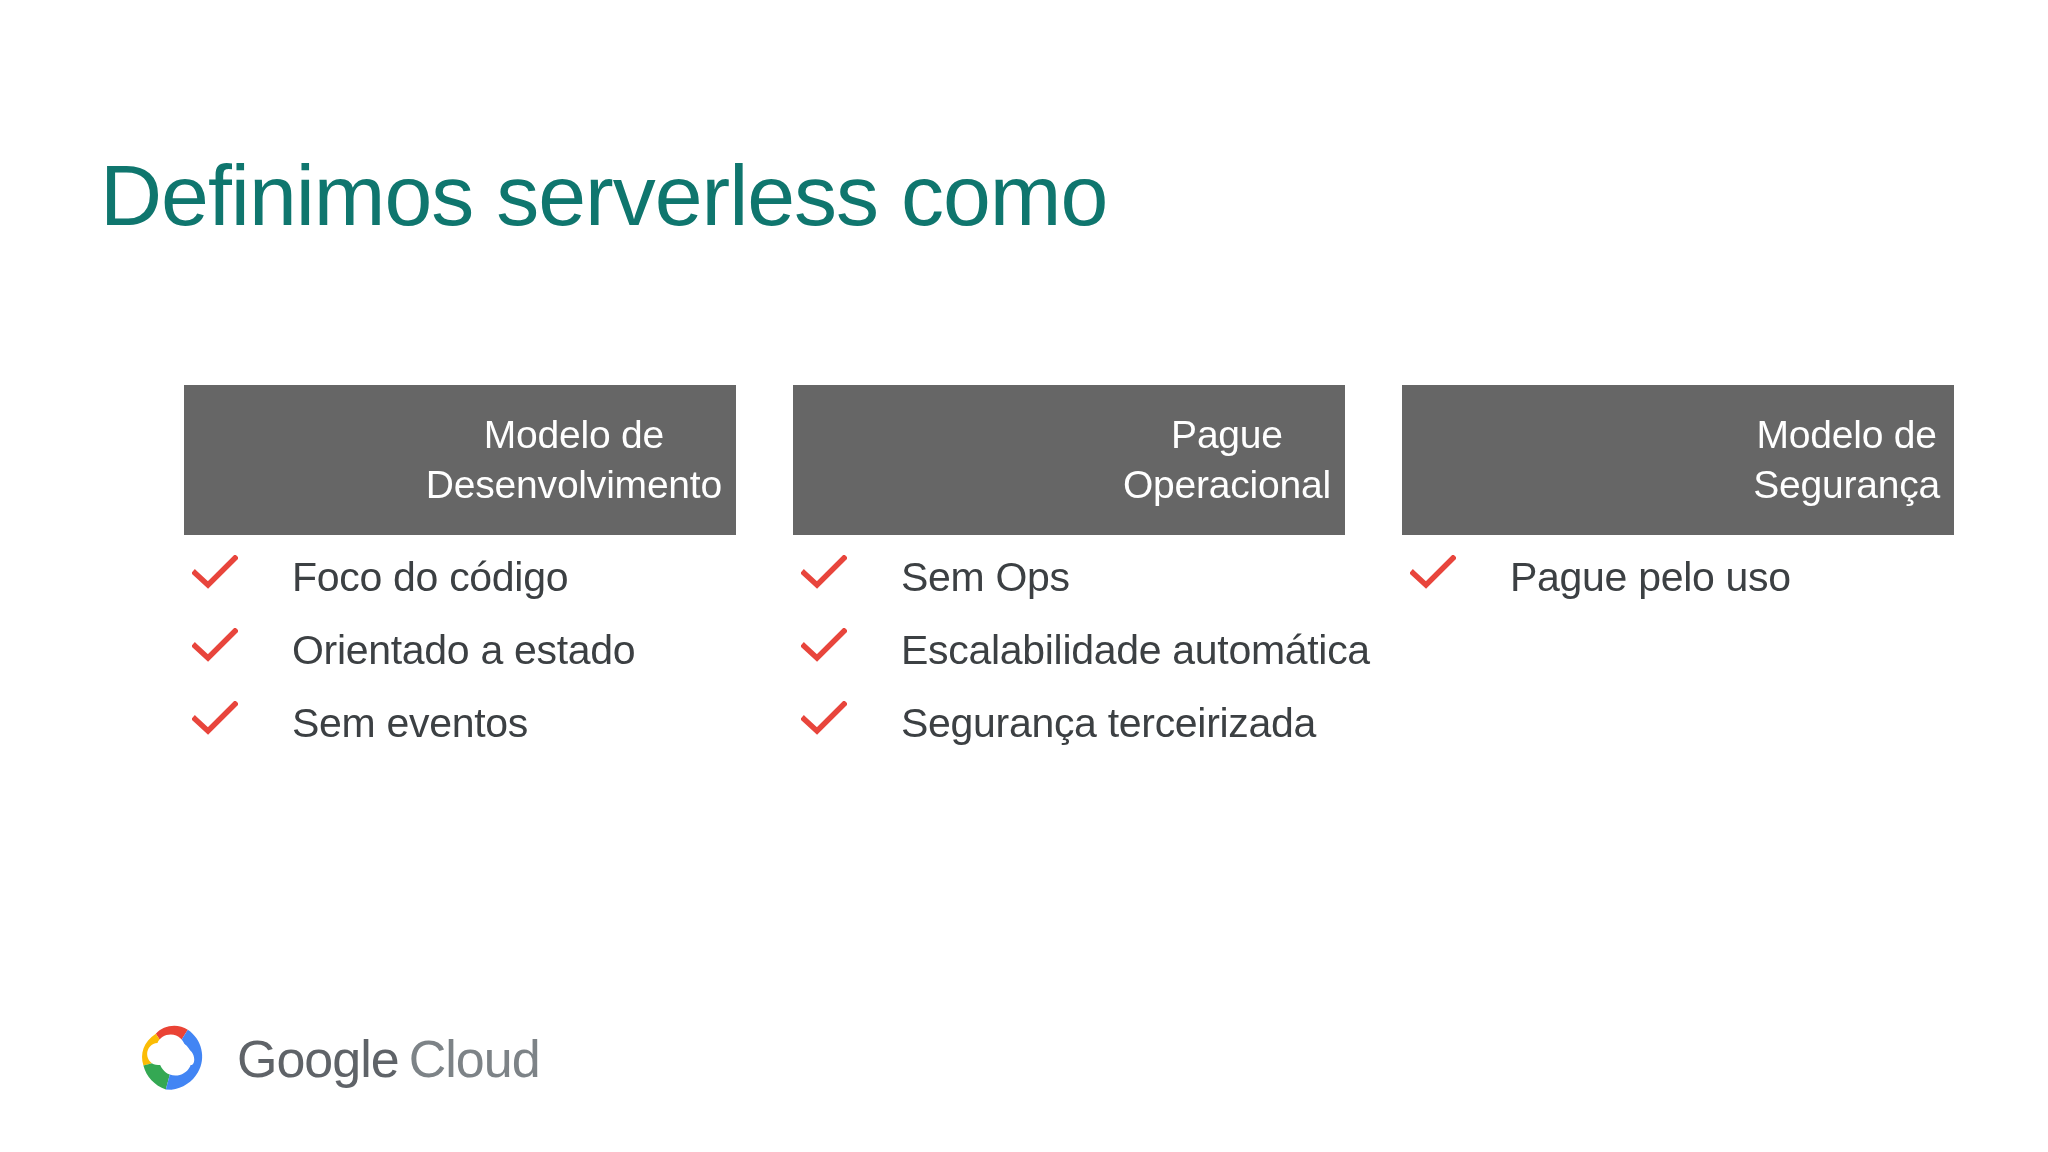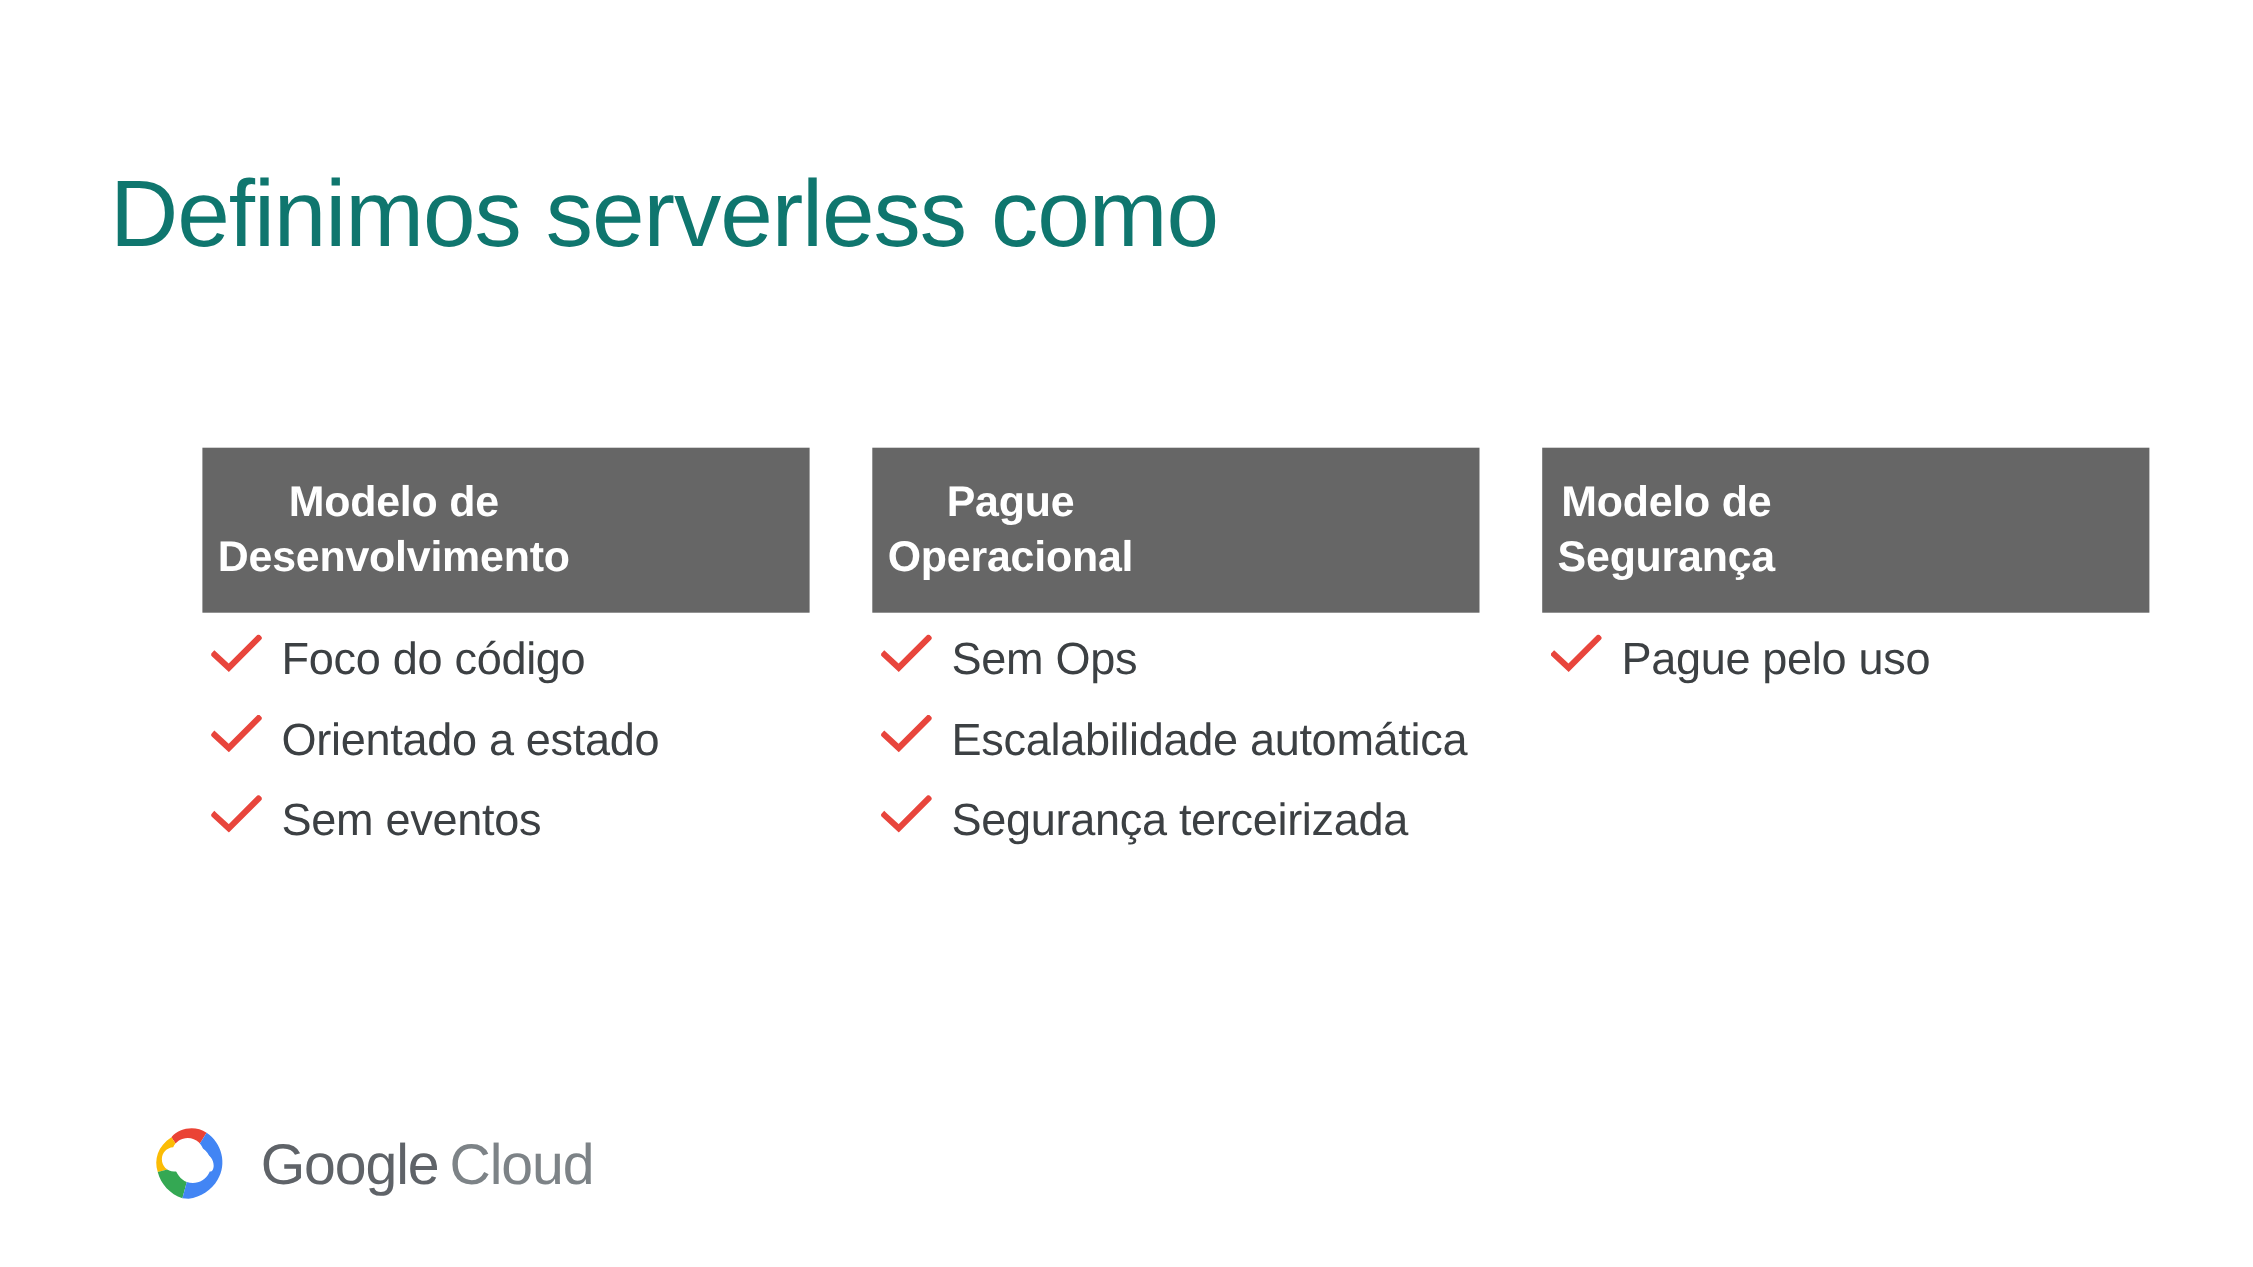--- a/index.html
+++ b/index.html
@@ -44,41 +44,41 @@
     width: 552px;
     flex: 0 0 552px;
   }
 
   .col-header {
     height: 150px;
     background: #666666;
     color: #ffffff;
     display: flex;
     align-items: center;
-    justify-content: flex-start;
+    justify-content: flex-end;
     text-align: center;
     font-size: 39px;
-    font-weight: 700;
+    font-weight: 400;
     line-height: 1.28;
     letter-spacing: -0.2px;
     padding: 0 14px;
-    margin-top: 22px;
   }
 
   .col-header span { display: block; }
 
   .col-list {
     margin-top: 22px;
     padding-left: 8px;
   }
 
   .list-item {
     display: flex;
     align-items: baseline;
     height: 73px;
+    gap: 36px;
   }
 
   .check-icon {
     flex: 0 0 64px;
     position: relative;
     top: -2px;
   }
 
   .check-icon svg { display: block; }
 

